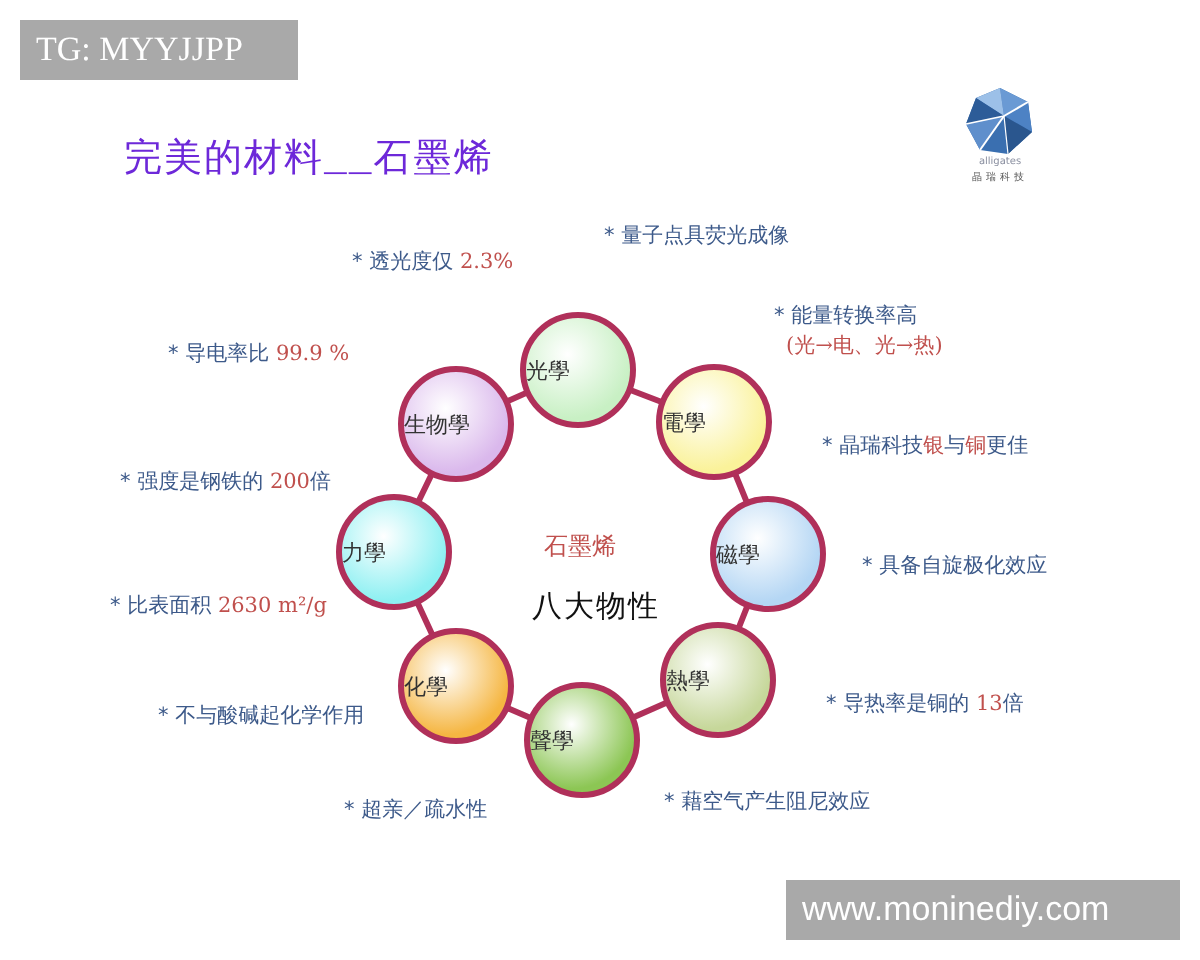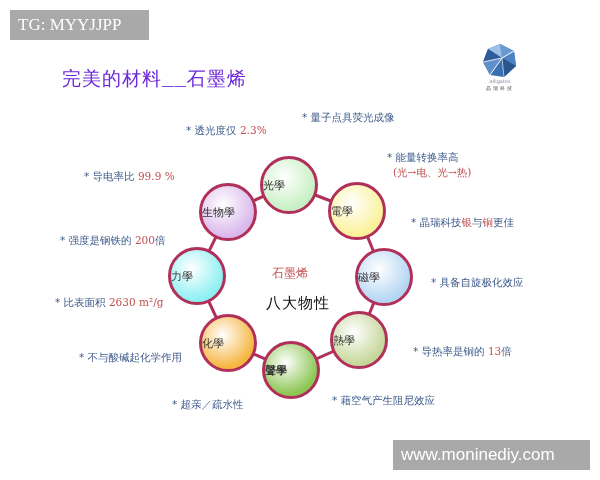--- a/index.html
+++ b/index.html
@@ -88,41 +88,41 @@
     </div>
   <div class="node" style="left: 357px; top: 211px; background: radial-gradient(circle at 40% 35%, rgb(255, 255, 255) 0%, rgb(250, 242, 154) 70%); border-color: rgb(176, 48, 90);">
       <span>電學</span>
     </div>
   <div class="node" style="left: 384px; top: 277px; background: radial-gradient(circle at 40% 35%, rgb(255, 255, 255) 0%, rgb(180, 214, 244) 70%); border-color: rgb(176, 48, 90);">
       <span>磁學</span>
     </div>
   <div class="node" style="left: 359px; top: 340px; background: radial-gradient(circle at 40% 35%, rgb(255, 255, 255) 0%, rgb(198, 215, 154) 70%); border-color: rgb(176, 48, 90);">
       <span>熱學</span>
     </div>
-  <div class="node" style="left: 291px; top: 370px; background: radial-gradient(circle at 40% 35%, rgb(255, 255, 255) 0%, rgb(140, 198, 84) 70%); border-color: rgb(176, 48, 90); font-weight: bold;">
+  <div class="node" style="left: 291px; top: 370px; background: radial-gradient(circle at 40% 35%, rgb(255, 255, 255) 0%, rgb(140, 198, 84) 70%); border-color: rgb(176, 48, 90);">
       <span>聲學</span>
     </div>
   <div class="node" style="left: 228px; top: 343px; background: radial-gradient(circle at 40% 35%, rgb(255, 255, 255) 0%, rgb(245, 182, 66) 70%); border-color: rgb(176, 48, 90);">
       <span>化學</span>
     </div>
   <div class="node" style="left: 197px; top: 276px; background: radial-gradient(circle at 40% 35%, rgb(255, 255, 255) 0%, rgb(142, 240, 242) 70%); border-color: rgb(176, 48, 90);">
       <span>力學</span>
     </div>
   <div class="node" style="left: 228px; top: 212px; background: radial-gradient(circle at 40% 35%, rgb(255, 255, 255) 0%, rgb(218, 184, 236) 70%); border-color: rgb(176, 48, 90);">
       <span>生物學</span>
     </div>
 </div>
 
 <div class="center-sub">石墨烯</div>
 <div class="center-main">八大物性</div>
 
 <div class="note" style="left:302px; top:111px;">
   <span>* 量子点具荧光成像</span>
 </div>
-<div class="note" style="left:186px; top:124px;text-align:center;">
+<div class="note" style="left:176px; top:124px;text-align:center;">
   <span>* 透光度仅 </span><span class="hl">2.3%</span>
 </div>
 <div class="note" style="left:387px; top:151px;">
   <span>* 能量转换率高</span>
 </div>
 <div class="note" style="left:393px; top:166px;">
   <span class="hl">(光→电、光→热)</span>
 </div>
 <div class="note" style="left:84px; top:170px;">
   <span>* 导电率比 </span><span class="hl">99.9 %</span>

